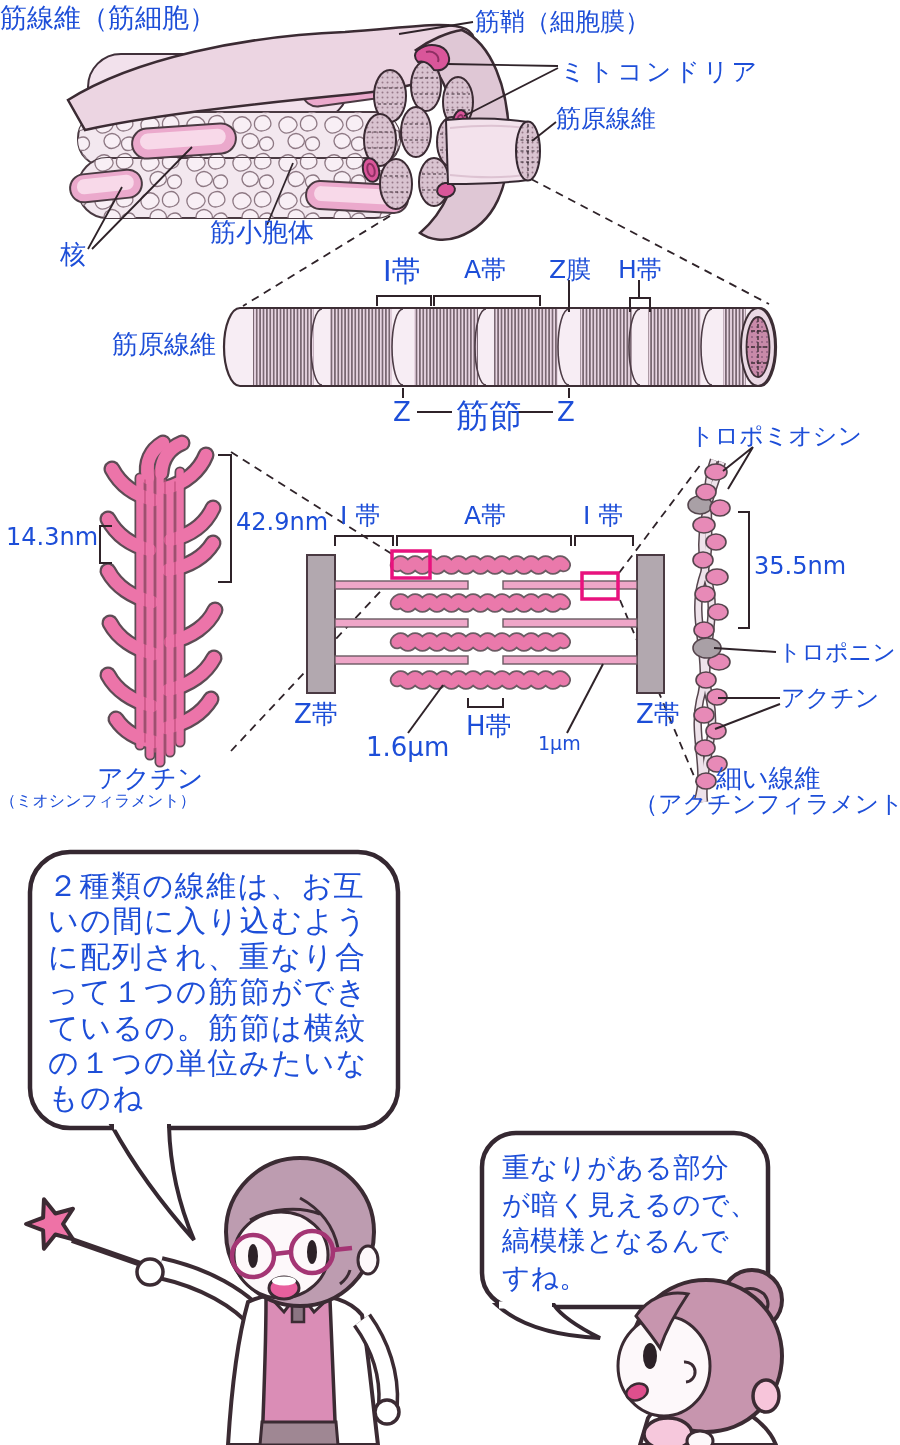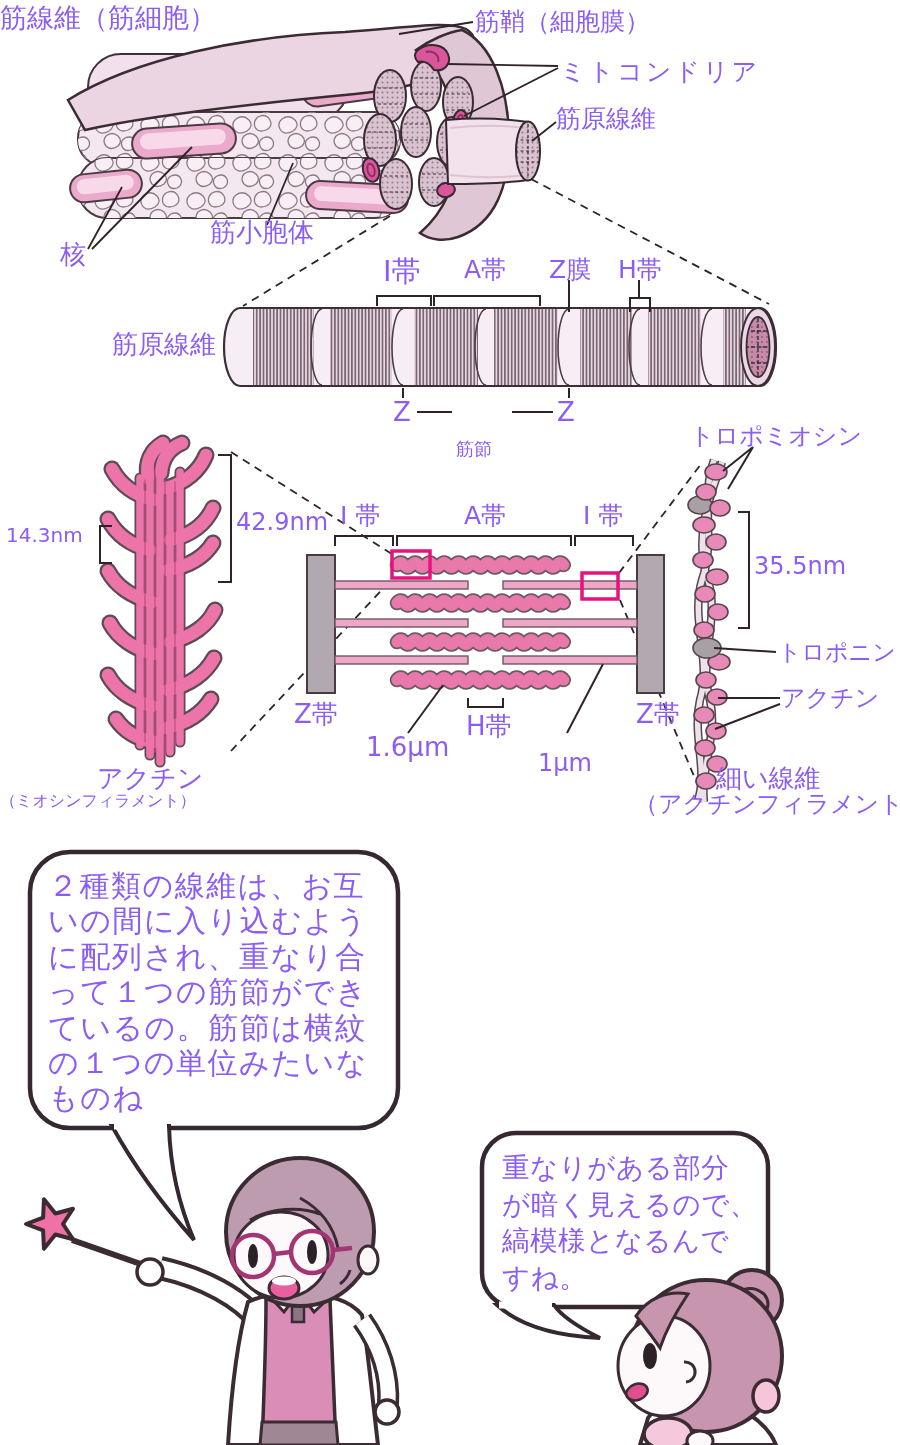--- a/index.html
+++ b/index.html
@@ -1,20 +1,20 @@
 <!DOCTYPE html>
 <html><head>
 <meta charset="utf-8">
 <style>
   html,body{margin:0;padding:0;background:#fff;}
   .stage{position:relative;width:900px;height:1445px;background:#ffffff;overflow:hidden;
          font-family:"DejaVu Sans","Liberation Sans",sans-serif;color:#241b20;}
   .stage svg{position:absolute;left:0;top:0;}
-  .lbl{position:absolute;white-space:nowrap;line-height:1.08;color:#8b5cf6;}
-  .bubble-text{position:absolute;white-space:nowrap;color:#8b5cf6;}
+  .lbl{position:absolute;white-space:nowrap;line-height:1.08;color:#1d4ed8;}
+  .bubble-text{position:absolute;white-space:nowrap;color:#1d4ed8;}
   .bubble-text div{white-space:nowrap;}
 </style>
 </head>
 <body>
 
 <div class="stage">
 
 <svg width="900" height="1445" viewBox="0 0 900 1445">
   <defs>
     <pattern id="peb" width="46" height="38" patternUnits="userSpaceOnUse">
@@ -392,36 +392,36 @@
 <div class="lbl" style="left:556px;top:105px;font-size:25px;">筋原線維</div>
 <div class="lbl" style="left:60px;top:240px;font-size:26px;">核</div>
 <div class="lbl" style="left:210px;top:218px;font-size:26px;">筋小胞体</div>
 
 <div class="lbl" style="left:112px;top:330px;font-size:26px;">筋原線維</div>
 <div class="lbl" style="left:383px;top:256px;font-size:29px;">I帯</div>
 <div class="lbl" style="left:464px;top:256px;font-size:25px;">A帯</div>
 <div class="lbl" style="left:549px;top:256px;font-size:25px;">Z膜</div>
 <div class="lbl" style="left:618px;top:256px;font-size:25px;">H帯</div>
 <div class="lbl" style="left:393px;top:398px;font-size:26px;">Z</div>
-<div class="lbl" style="left:456px;top:398px;font-size:18px;margin-top:41px;">筋節</div>
+<div class="lbl" style="left:456px;top:398px;font-size:33px;">筋節</div>
 <div class="lbl" style="left:557px;top:398px;font-size:26px;">Z</div>
 
-<div class="lbl" style="left:6px;top:525px;font-size:20px;">14.3nm</div>
+<div class="lbl" style="left:6px;top:525px;font-size:24px;">14.3nm</div>
 <div class="lbl" style="left:236px;top:510px;font-size:24px;">42.9nm</div>
 <div class="lbl" style="left:97px;top:764px;font-size:26px;">アクチン</div>
 <div class="lbl" style="left:0px;top:792px;font-size:16px;">（ミオシンフィラメント）</div>
 
 <div class="lbl" style="left:340px;top:502px;font-size:25px;">I 帯</div>
 <div class="lbl" style="left:464px;top:502px;font-size:25px;">A帯</div>
 <div class="lbl" style="left:583px;top:502px;font-size:25px;">I 帯</div>
 <div class="lbl" style="left:294px;top:700px;font-size:26px;">Z帯</div>
 <div class="lbl" style="left:636px;top:700px;font-size:26px;">Z帯</div>
 <div class="lbl" style="left:466px;top:712px;font-size:26px;">H帯</div>
 <div class="lbl" style="left:366px;top:733px;font-size:26px;">1.6μm</div>
-<div class="lbl" style="left:538px;top:751px;font-size:24px;">1μm</div>
+<div class="lbl" style="left:538px;top:733px;font-size:19px;">1μm</div>
 
 <div class="lbl" style="left:690px;top:424px;font-size:24px;">トロポミオシン</div>
 <div class="lbl" style="left:754px;top:554px;font-size:24px;">35.5nm</div>
 <div class="lbl" style="left:778px;top:640px;font-size:23px;">トロポニン</div>
 <div class="lbl" style="left:781px;top:686px;font-size:24px;">アクチン</div>
 <div class="lbl" style="left:716px;top:764px;font-size:26px;">細い線維</div>
 <div class="lbl" style="left:634px;top:792px;font-size:24px;">（アクチンフィラメント）</div>
 
 <div class="bubble-text" style="left:48px;top:868px;font-size:30px;line-height:35.4px;letter-spacing:1.5px;">
   <div>２種類の線維は、お互</div>

